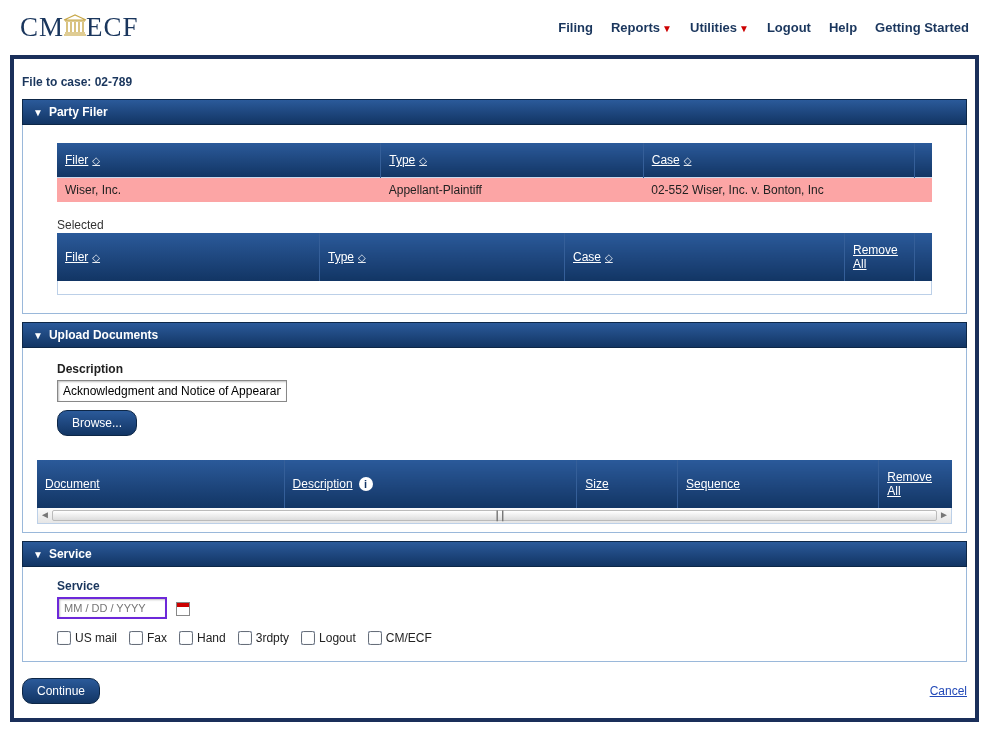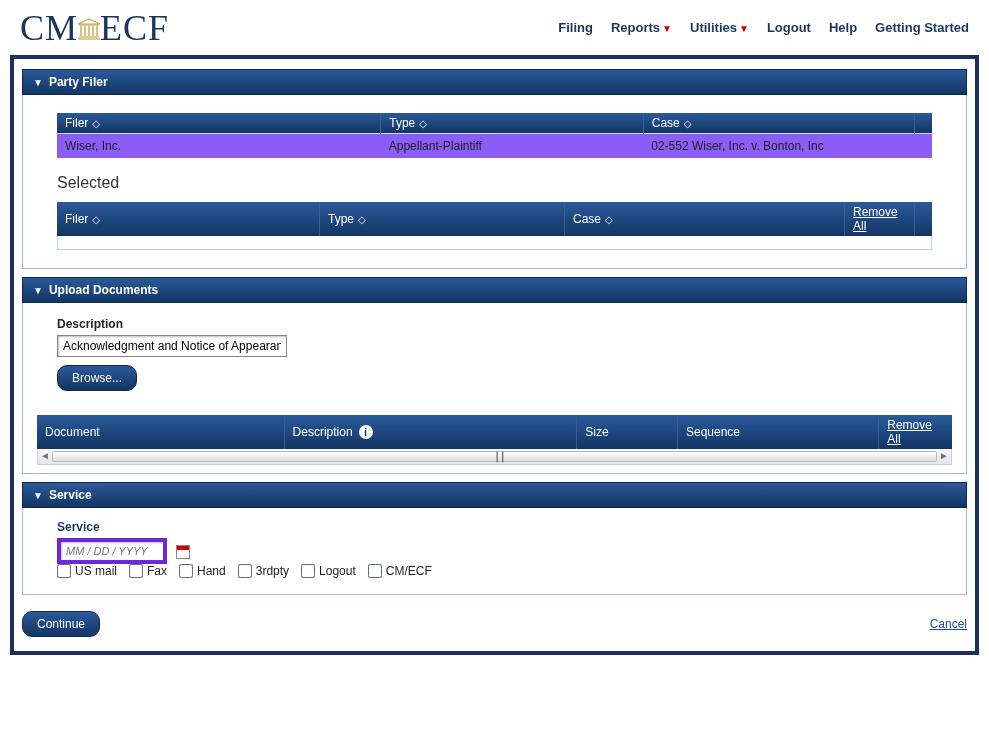--- a/index.html
+++ b/index.html
@@ -1,55 +1,55 @@
 <!DOCTYPE html>
 <html><head>
 <meta charset="utf-8">
 <style>
   * { box-sizing: border-box; margin: 0; padding: 0; }
   body { font-family: Arial, Helvetica, sans-serif; font-size: 12px; background: #fff; }
   .page { width: 989px; margin: 0 auto; }
   .topbar { height: 55px; display: flex; align-items: center; padding: 0 20px; justify-content: space-between; }
-  .logo { font-family: 'Times New Roman', serif; font-size: 36px; color: #1a365d; letter-spacing: 1px; font-weight: 400; display:flex; align-items:center;}
+  .logo { font-family: 'Times New Roman', serif; font-size: 27px; color: #1a365d; letter-spacing: 1px; font-weight: 400; display:flex; align-items:center;}
   .logo-icon { display:inline-block; margin: 0 -2px;}
   .topnav { display: flex; gap: 18px; font-size: 13px; }
   .topnav a { color: #1a365d; text-decoration: none; cursor: pointer; font-weight: bold; }
   .topnav .caret { color:#c00; font-size:10px; margin-left:2px;}
   .outer-border { border: 4px solid #1a2f5a; margin: 0 10px 10px; }
   .red-bar { background: linear-gradient(to bottom, #8a1010, #5a0c0c); color: #fff; font-weight: bold; font-size: 14px; padding: 8px 12px; }
   .content { padding: 10px 8px 14px; }
   .case-line { color: #1a365d; font-weight: bold; font-size: 12px; padding: 6px 0 10px 0; }
   .panel { margin-bottom: 8px; }
   .panel-header { background: linear-gradient(to bottom, #2b5a9a, #123564); color:#fff; font-weight:bold; font-size:12px; padding:5px 10px; border:1px solid #0d2747; display:flex; align-items:center; gap:6px;}
   .panel-header .tri { font-size:10px;}
   .panel-body { border:1px solid #9ab8da; border-top:none; background:#fff; padding:18px 34px 18px 34px; }
   .tbl { width:100%; border-collapse: collapse; }
-  .tbl th { background: linear-gradient(to bottom,#2b5a9a,#123564); color:#fff; text-align:left; font-weight:normal; font-size:12px; padding:3px 8px; border-right:1px solid #355f99; position:relative;}
+  .tbl th { background: linear-gradient(to bottom,#2b5a9a,#123564); color:#fff; text-align:left; font-weight:normal; font-size:12px; padding:10px 8px; border-right:1px solid #355f99; position:relative;text-decoration:underline;}
   .tbl th:last-child { border-right:none; }
   .sort { font-size:10px; opacity:.9; margin-left:4px;}
   .tbl td { background:#eef3fa; padding:5px 8px; border-top:1px solid #c9d9ee; font-size:12px; color:#222;}
-  .tbl tr.row td { background:#8b5cf6; }
+  .tbl tr.row td { background:#fca5a5; }
   .blank-strip { height:14px; border:1px solid #bcd0e8; border-top:none;}
-  .selected-label { font-size:16px; color:#333; margin:16px 0 10px 0;}
+  .selected-label { font-size:12px; color:#333; margin:16px 0 1px 0;}
   .remove-all { text-align:left; }
   .remove-all a { color:#fff; text-decoration:underline; }
   .desc-label { font-weight:bold; font-size:12px; color:#222; margin:0 0 4px 0;}
   .desc-input { width:230px; padding:3px 5px; border:1px solid #888; box-shadow: inset 1px 1px 2px rgba(0,0,0,.25); font-size:12px;}
   .browse-btn, .continue-btn { background: linear-gradient(to bottom,#2b5a9a,#123564); color:#fff; border:1px solid #0d2747; border-radius:10px; padding:5px 14px; font-size:12px; cursor:pointer; margin-top:8px;}
   .doc-table-wrap { margin-top:24px; margin-left:-20px; margin-right:-20px;}
   .info-icon { display:inline-block; width:14px; height:14px; background:#fff; color:#123564; border-radius:50%; text-align:center; font-weight:bold; font-size:11px; line-height:14px; margin-left:6px;}
   .hscroll { height:16px; border:1px solid #bcd0e8; border-top:none; background:linear-gradient(to bottom,#fafafa,#e6e6e6); position:relative;}
   .hscroll .track { position:absolute; left:14px; right:14px; top:2px; bottom:2px; background:linear-gradient(to bottom,#fff,#ddd); border:1px solid #bbb; border-radius:2px;}
   .hscroll .tick { position:absolute; left:50%; top:3px; color:#777; font-size:9px;}
   .hscroll .arrow { position:absolute; top:1px; width:12px; color:#777; font-size:10px; text-align:center;}
   .service-label { font-weight:bold; color:#1a365d; font-size:12px; margin-bottom:4px;}
-  .date-input { width:110px; padding:3px 5px; border:4px solid #6d28d9; box-shadow: inset 1px 1px 2px rgba(0,0,0,.25); font-size:11px; font-style:italic; color:#888;}
+  .date-input { width:110px; padding:3px 5px; border:2px solid #6d28d9; box-shadow: inset 1px 1px 2px rgba(0,0,0,.25); font-size:11px; color:#888;}
   .cal-icon { display:inline-block; width:14px; height:14px; border:1px solid #888; background:#fff; position:relative; margin-left:6px; vertical-align:middle;}
   .cal-icon::before { content:""; position:absolute; top:0; left:0; right:0; height:4px; background:#c00;}
-  .check-row { display:flex; gap:12px; align-items:center; flex-wrap:wrap;}
+  .check-row { margin-top:12px; display:flex; gap:12px; align-items:center; flex-wrap:wrap;}
   .check-row label { display:flex; align-items:center; gap:4px; font-size:12px; color:#222; cursor:pointer;}
   .check-row input[type=checkbox]{ width:14px; height:14px; border:1px solid #6a8bb8; box-shadow: inset 0 0 2px rgba(30,70,140,.6);}
   .footer-row { padding:8px 0 0 0; display:flex; align-items:center; gap:18px;justify-content:space-between;}
   .cancel-link { color:#2249b8; text-decoration:underline; font-size:12px; cursor:pointer;}
 </style>
 </head>
 <body>
 
 <div class="page">
   <div class="topbar">
@@ -75,20 +75,21 @@
       <a><span>Reports</span><span class="caret">▼</span></a>
       <a><span>Utilities</span><span class="caret">▼</span></a>
       <a>Logout</a>
       <a>Help</a>
       <a>Getting Started</a>
     </div>
   </div>
 
   <div class="outer-border">
     <div class="content">
+      <div class="case-line">File to case: 02-789</div>
 
       <div class="panel">
         <div class="panel-header">
           <span class="tri">▼</span>
           <span>Party Filer</span>
         </div>
         <div class="panel-body">
           <table class="tbl">
             <colgroup>
                 <col style="width:37%">

